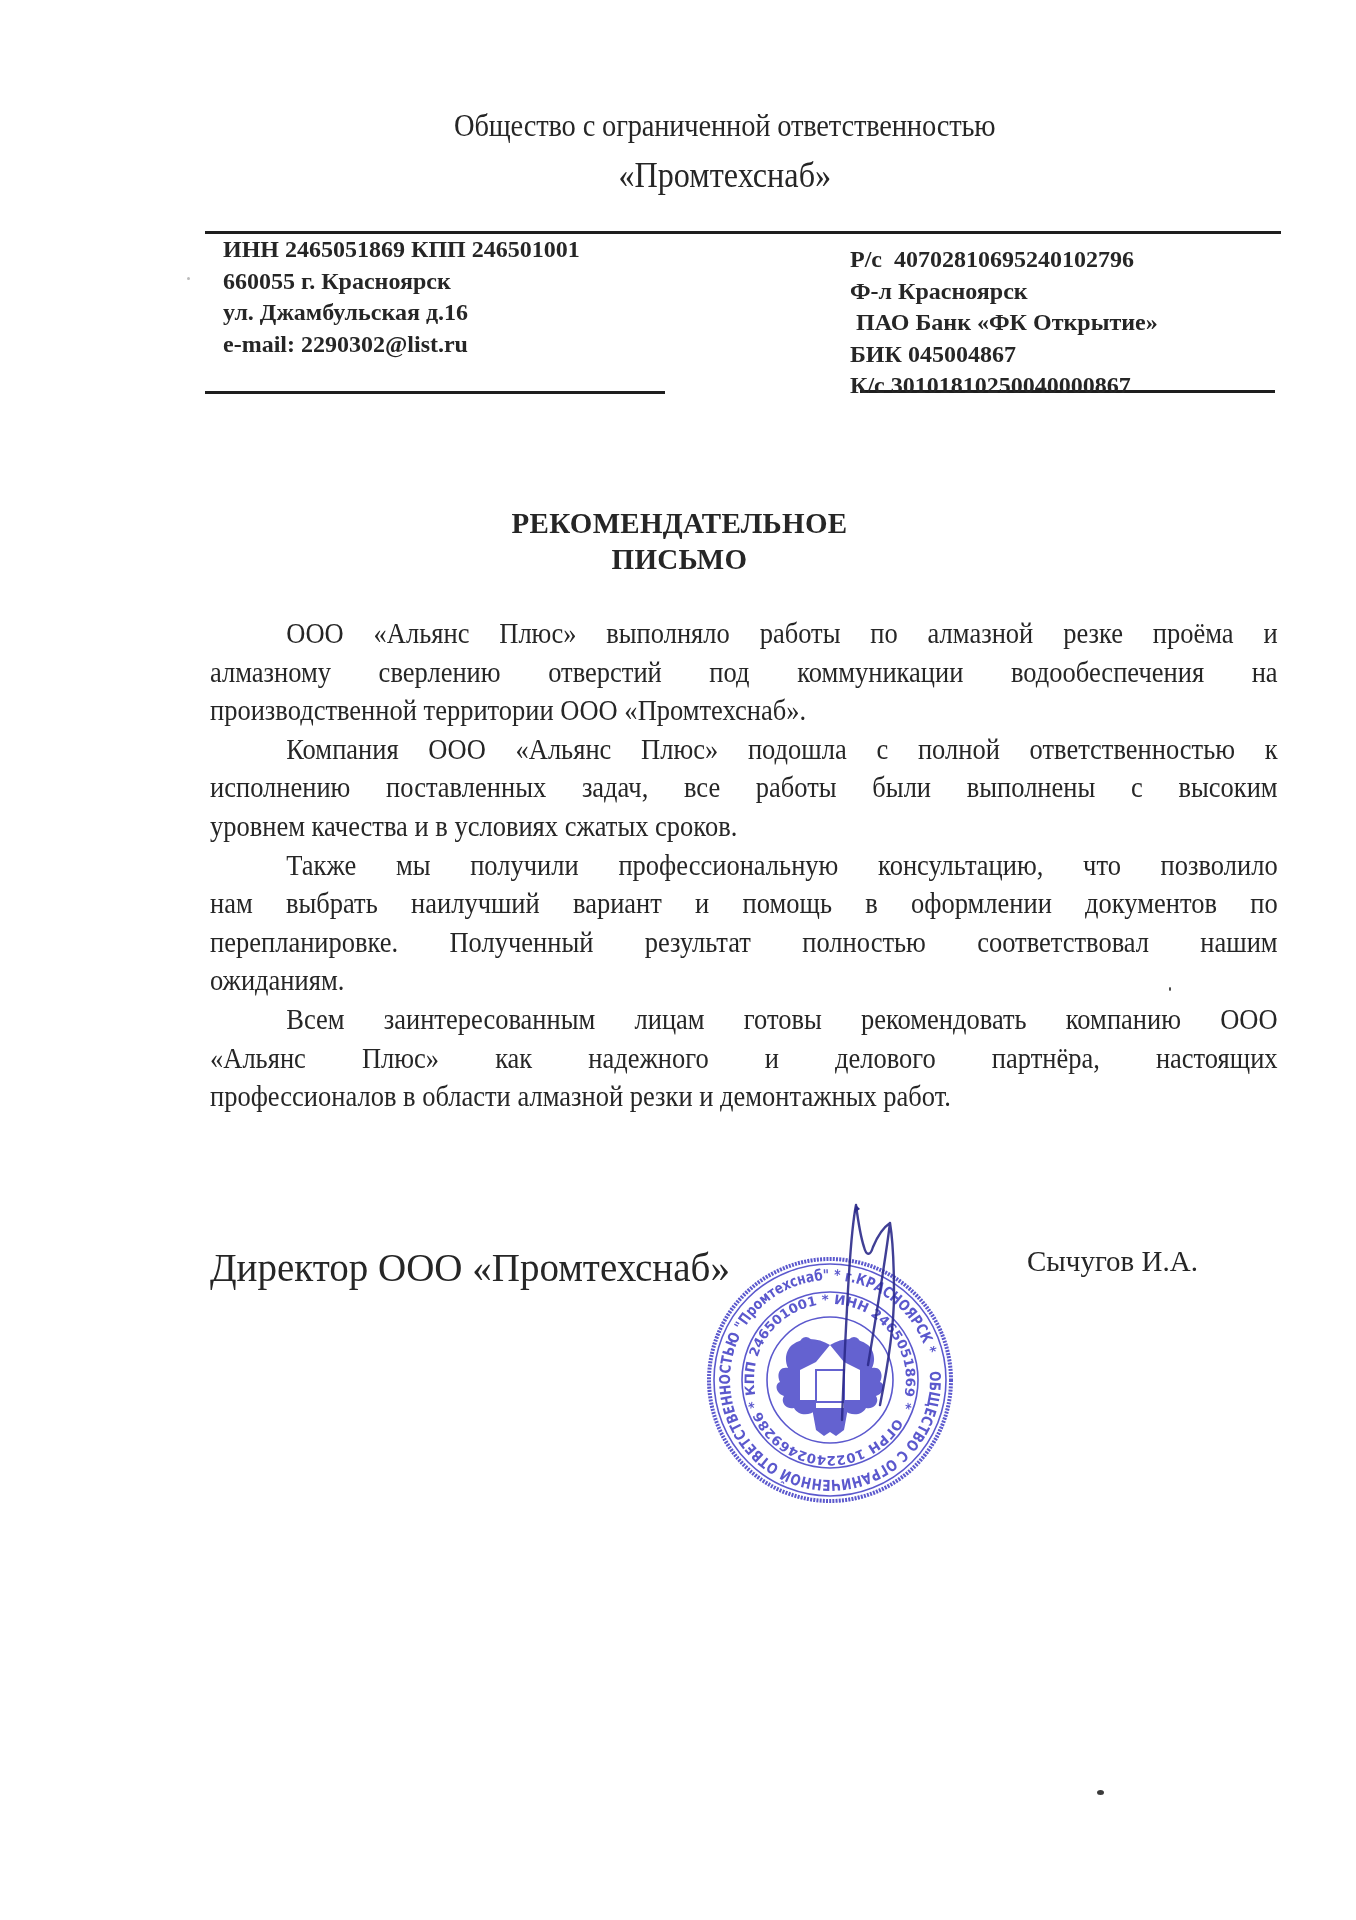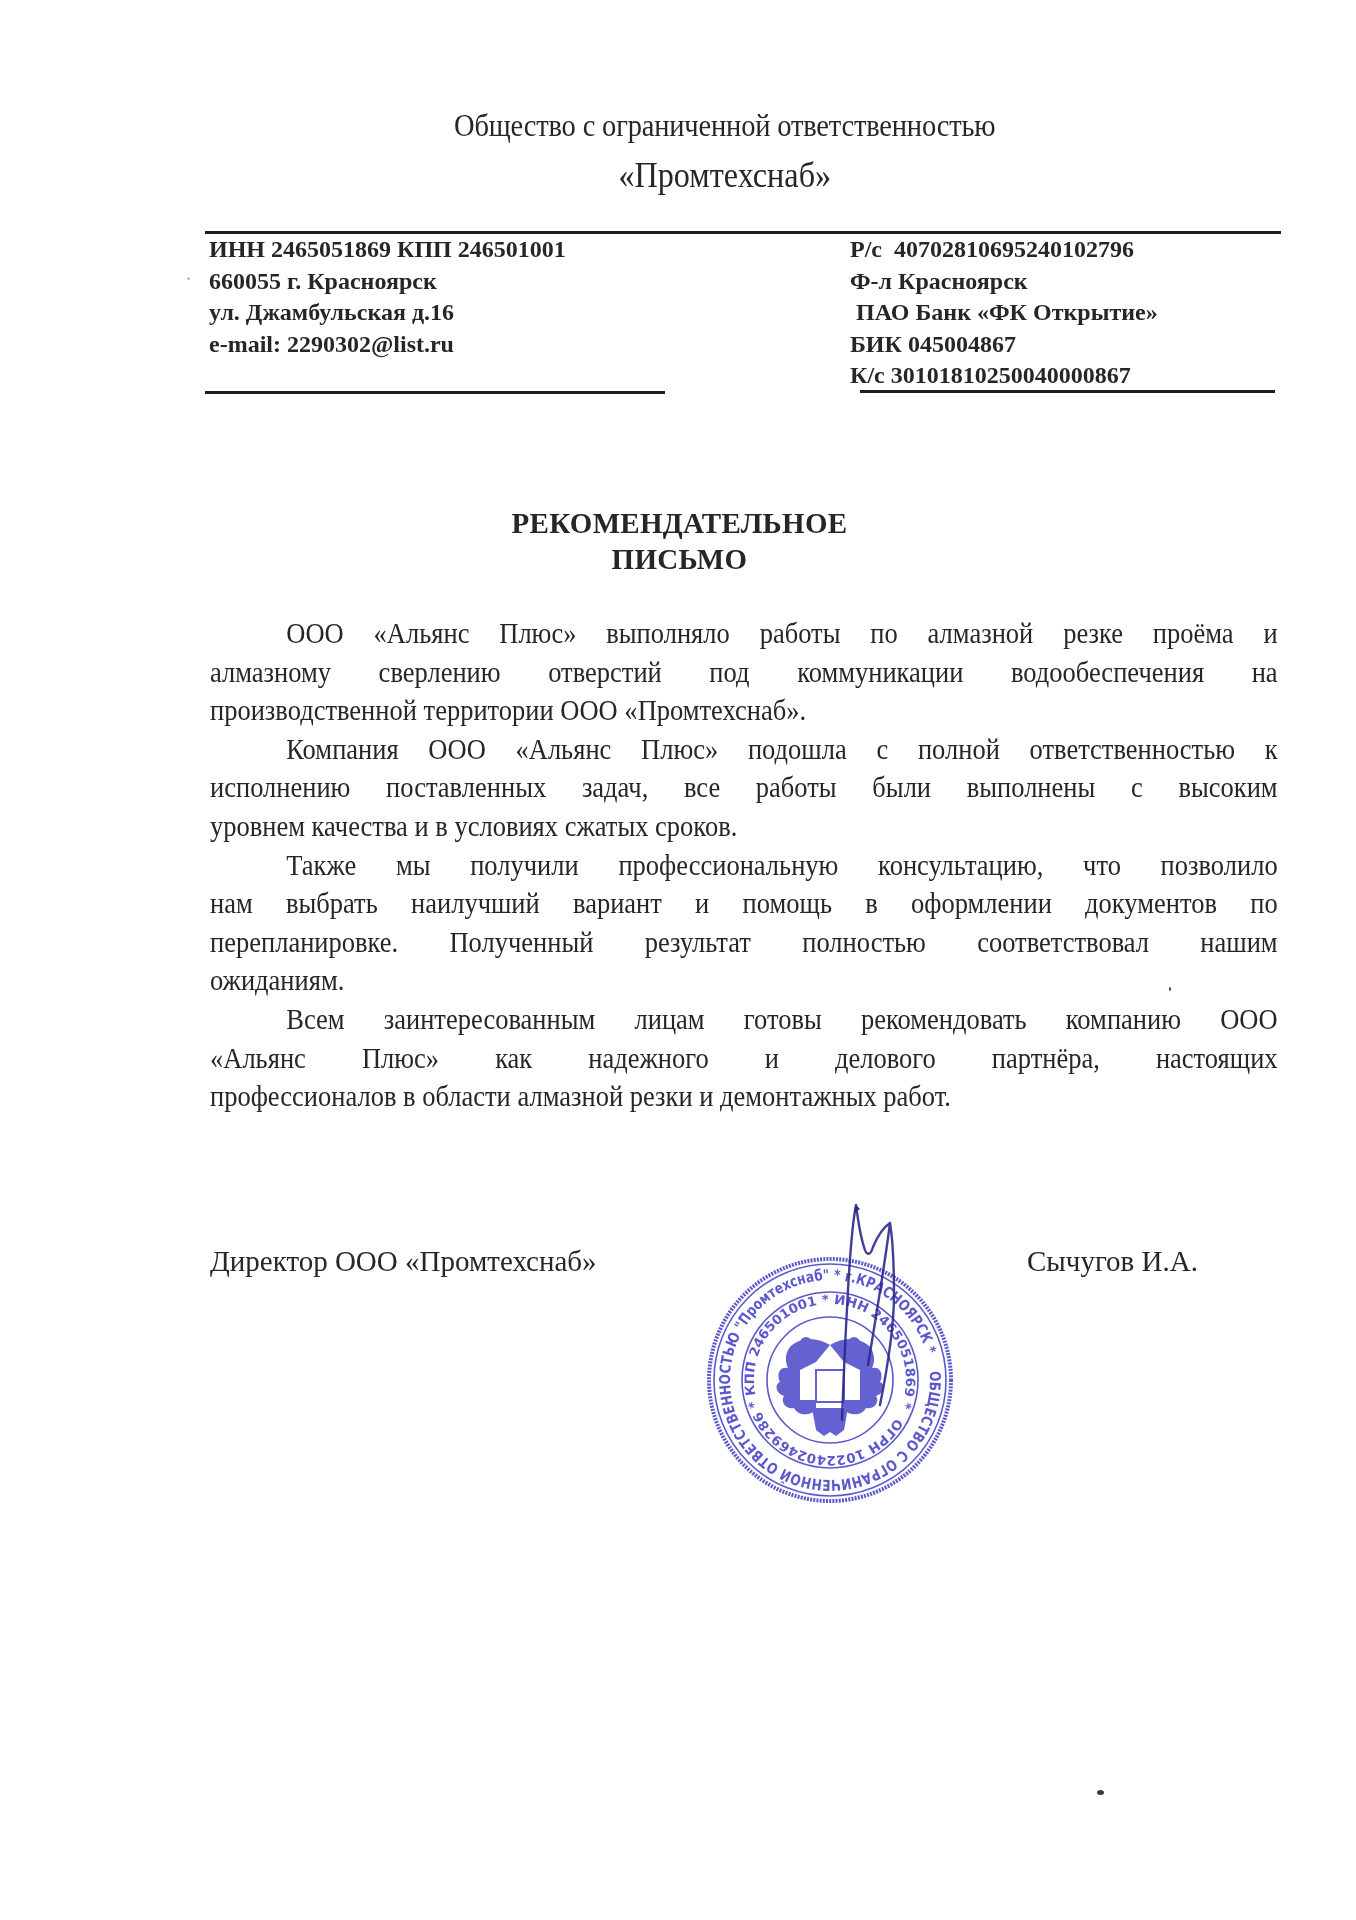--- a/index.html
+++ b/index.html
@@ -11,37 +11,37 @@
                transform: scaleX(0.92); transform-origin: 745px 0; }
   .org-line2 { position: absolute; left: 0; width: 1356px; top: 156px; text-align: center;
                font-size: 35px; padding-left: 90px; box-sizing: border-box; color: #262626;
                transform: scaleX(0.92); transform-origin: 745px 0; }
 
   .rule-top { position: absolute; left: 205px; top: 231px; width: 1076px; height: 3px; background: #1e1e1e; }
   .rule-left { position: absolute; left: 205px; top: 391px; width: 460px; height: 3px; background: #1e1e1e; }
   .rule-right { position: absolute; left: 860px; top: 390px; width: 415px; height: 3px; background: #1e1e1e; }
 
   .req-col { position: absolute; top: 234px; font-weight: bold; font-size: 24px; line-height: 31.5px; color: #262626; }
-  .req-col.left { left: 209px; }
-  .req-col.right { left: 850px; }
+  .req-col.left { left: 223px; }
+  .req-col.right { left: 850px; margin-top: 10px; }
   .req-col .line { white-space: pre; display: block; }
 
   .doc-title { position: absolute; left: 0; width: 1224px; top: 505px; text-align: center;
                font-weight: bold; font-size: 29px; line-height: 36px; letter-spacing: 0.3px; color: #262626;
                padding-left: 135px; box-sizing: border-box; }
 
   .body-text { position: absolute; left: 210px; top: 615px; width: 1068px;
                font-size: 28.5px; line-height: 38.6px; text-align: justify; color: #262626; }
   .body-text p { margin: 0; text-indent: 82px; transform: scaleX(0.93); transform-origin: left top; width: 1148px; }
   .body-text p .ln { display: block; text-align: justify; text-align-last: justify; }
   .body-text p .ln.last { text-align-last: left; }
   .body-text p .ln.first { text-indent: 82px; }
   .body-text p { text-indent: 0; }
 
-  .signer-title { position: absolute; left: 210px; top: 1245px; font-size: 29px; color: #262626; }
+  .signer-title { position: absolute; left: 210px; top: 1245px; font-size: 39px; color: #262626; }
   .signer-name { position: absolute; left: 1027px; top: 1245px; font-size: 29px; color: #262626; font-family: Liberation Serif, serif; }
 
   .stamp { position: absolute; left: 700px; top: 1250px; width: 260px; height: 260px; }
   .signature { position: absolute; left: 760px; top: 1195px; width: 200px; height: 230px; pointer-events: none; }
 
   .speck { position: absolute; background: #3a3a3a; border-radius: 50%; }
 </style>
 </head>
 <body>
 

